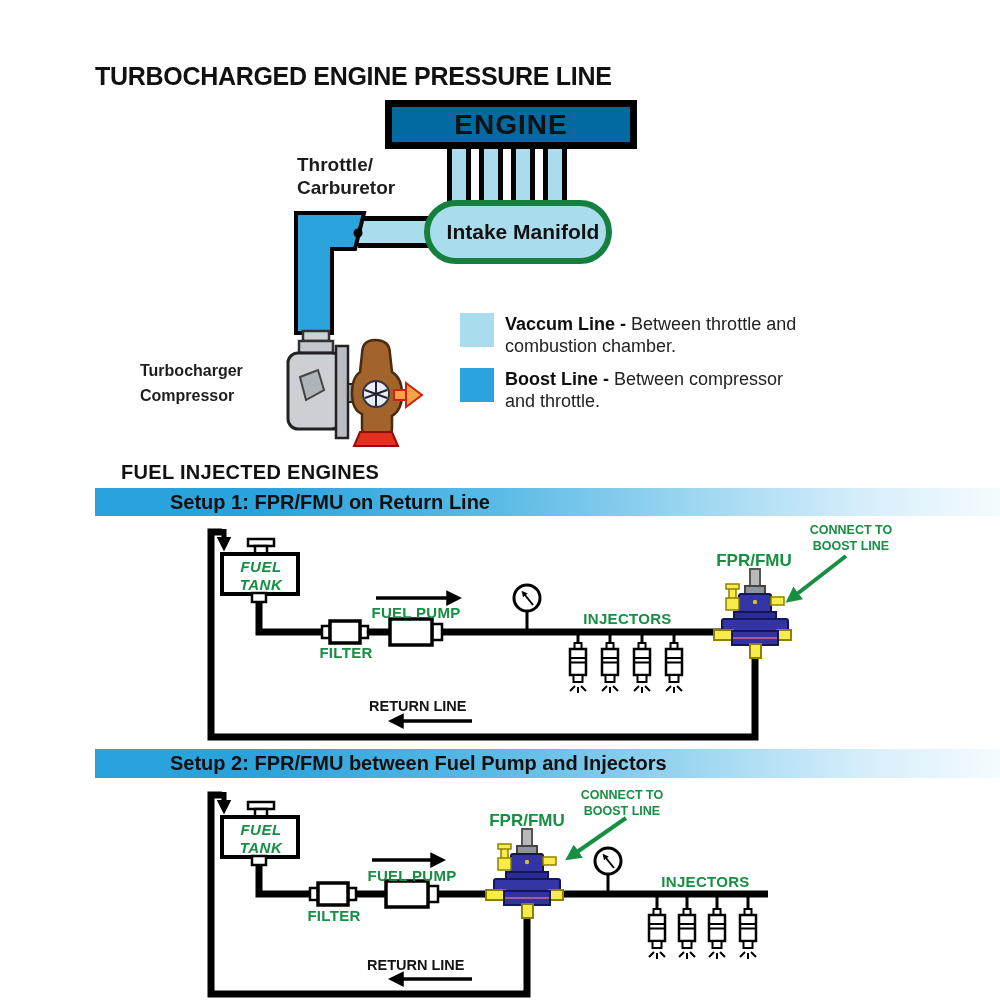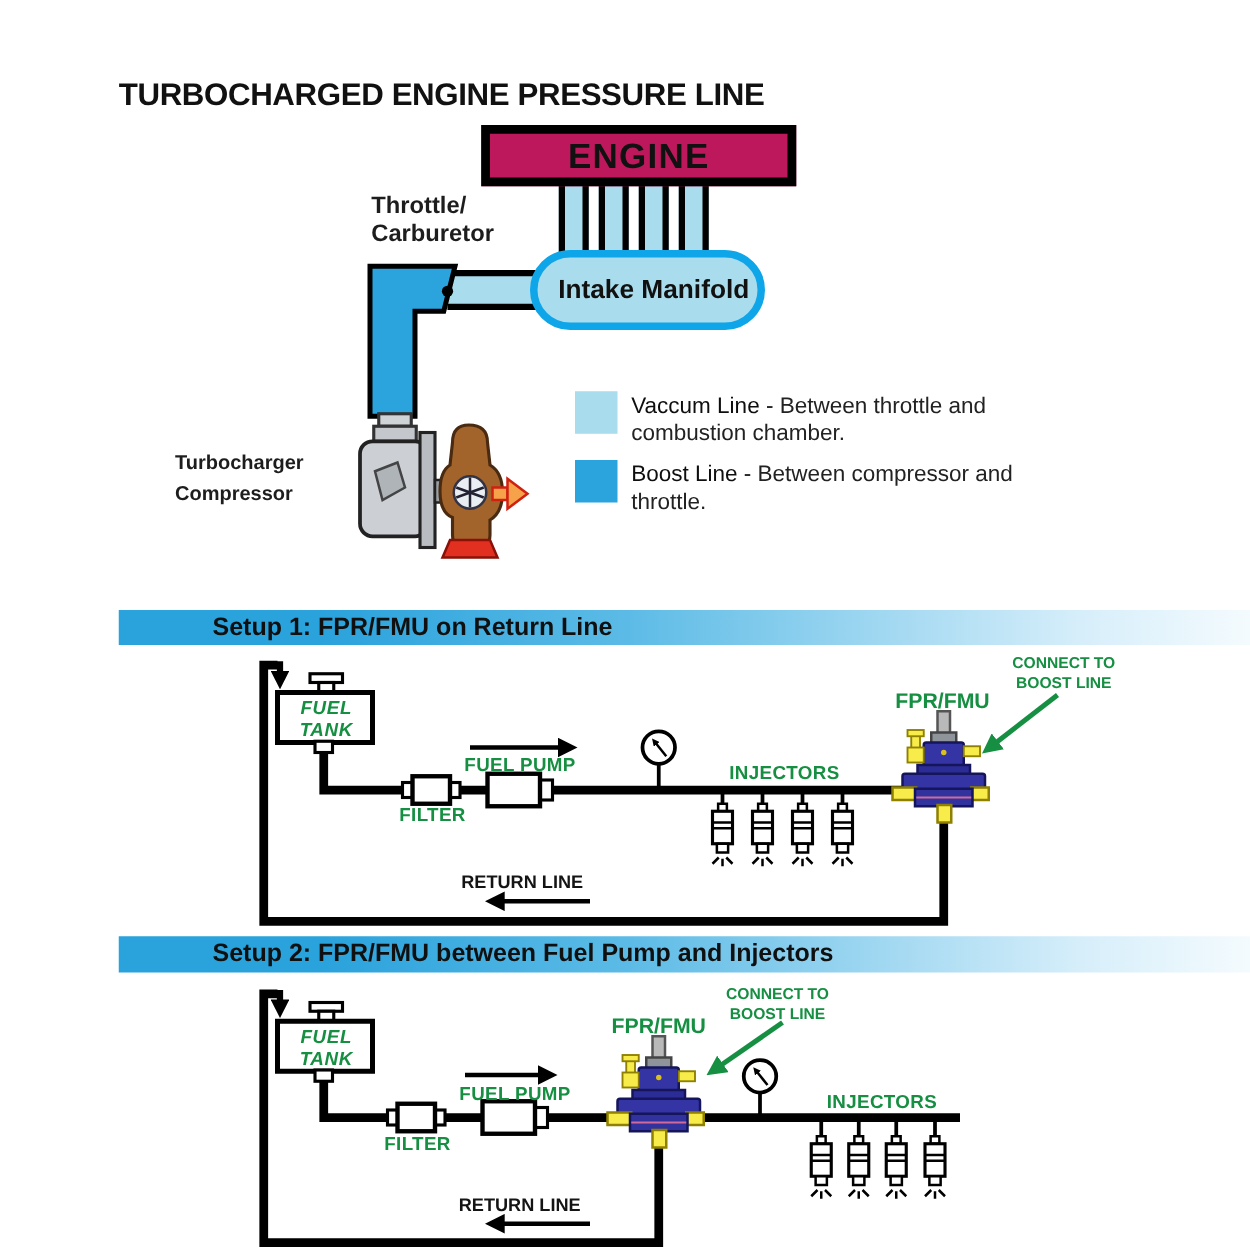--- a/index.html
+++ b/index.html
@@ -5,39 +5,39 @@
   * { box-sizing: border-box; margin: 0; padding: 0; }
   html,body { background:#fff; }
   .stage {
     position: relative; width: 1000px; height: 1000px; background: #fff;
     font-family: "Liberation Sans", sans-serif; color:#111; overflow: hidden; margin-top: 32px;
   }
   .abs { position:absolute; }
   .title { left:95px; top:30px; font-size:25px; font-weight:900; letter-spacing:-0.3px; color:#111; z-index:5;}
   
   .engine-box { left:385px; top:68px; width:252px; height:49px; border:7px solid #000;
-    background:#be185d; z-index:3; display:flex; align-items:center; justify-content:center;
+    background:#0369a1; z-index:3; display:flex; align-items:center; justify-content:center;
     font-size:28px; font-weight:700; letter-spacing:1px; }
   .runner { top:110px; width:24px; height:64px; background:#a9dcec; border:5px solid #000;
     border-top:none; border-bottom:none; z-index:1; }
-  .manifold { left:424px; top:168px; width:188px; height:64px; border:6px solid #0ea5e9;
+  .manifold { left:424px; top:168px; width:188px; height:64px; border:6px solid #15803d;
     border-radius:32px; background:#a9dcec; z-index:2; display:flex; align-items:center;
     justify-content:center; font-size:21px; font-weight:700; padding-left:10px;}
   .vac-pipe { left:358px; top:184px; width:72px; height:32px; background:#a9dcec;
     border-top:5px solid #000; border-bottom:5px solid #000; z-index:0; }
   .fig-svg { z-index:3; }
   .lbl-dark { font-weight:700; color:#1d1d1d; z-index:5; }
   .throttle-lbl { left:297px; top:121px; font-size:19px; line-height:23px; }
   .turbo-lbl { left:140px; top:326px; font-size:16px; line-height:25px; }
   
   .swatch { width:34px; height:34px; z-index:4; }
   .sw-vac { left:460px; top:281px; background:#a9dcec; }
   .sw-boost { left:460px; top:336px; background:#2ba3dc; }
   .legend-text { width:310px; font-size:18px; line-height:22px; color:#222; z-index:4; }
-  .legend-text b { font-weight:400; color:#0e0e0e;text-align:center; }
+  .legend-text b { font-weight:700; color:#0e0e0e;text-align:center; }
   .lt-vac { left:505px; top:281px; }
   .lt-boost { left:505px; top:336px; }
   
   .section-heading { left:121px; top:429px; font-size:20px; font-weight:700; letter-spacing:0.3px; z-index:5;}
   .banner { left:95px; width:905px; height:28px; z-index:1;
     background:linear-gradient(to right,#2aa2dc 0%,#2aa2dc 18%,#5cbbe6 45%,#d6eefa 85%,#f4fbfe 100%);
     display:flex; align-items:center; padding-left:75px; font-size:20px; font-weight:700; color:#101010;}
   .banner1 { top:456px; }
   .banner2 { top:717px; height:29px; }
   .setup-svg { z-index:2; }
@@ -104,20 +104,21 @@
   <div class="abs legend-text lt-vac">
     <b>Vaccum Line -</b>
     <span>Between throttle and combustion chamber.</span>
   </div>
   <div class="abs swatch sw-boost"></div>
   <div class="abs legend-text lt-boost">
     <b>Boost Line -</b>
     <span>Between compressor and throttle.</span>
   </div>
 
+  <div class="abs section-heading">FUEL INJECTED ENGINES</div>
   <div class="abs banner banner1">
     <span>Setup 1: FPR/FMU on Return Line</span>
   </div>
   <div class="abs banner banner2">
     <span>Setup 2: FPR/FMU between Fuel Pump and Injectors</span>
   </div>
 
   <svg class="abs setup-svg" style="left:95px; top:484px;" width="905" height="235" viewBox="95 484 905 235">
     <defs>
       <marker id="s1arr" viewBox="0 0 4.5 4.5" refX="0.5" refY="2.25" markerWidth="4.5" markerHeight="4.5" orient="auto">

